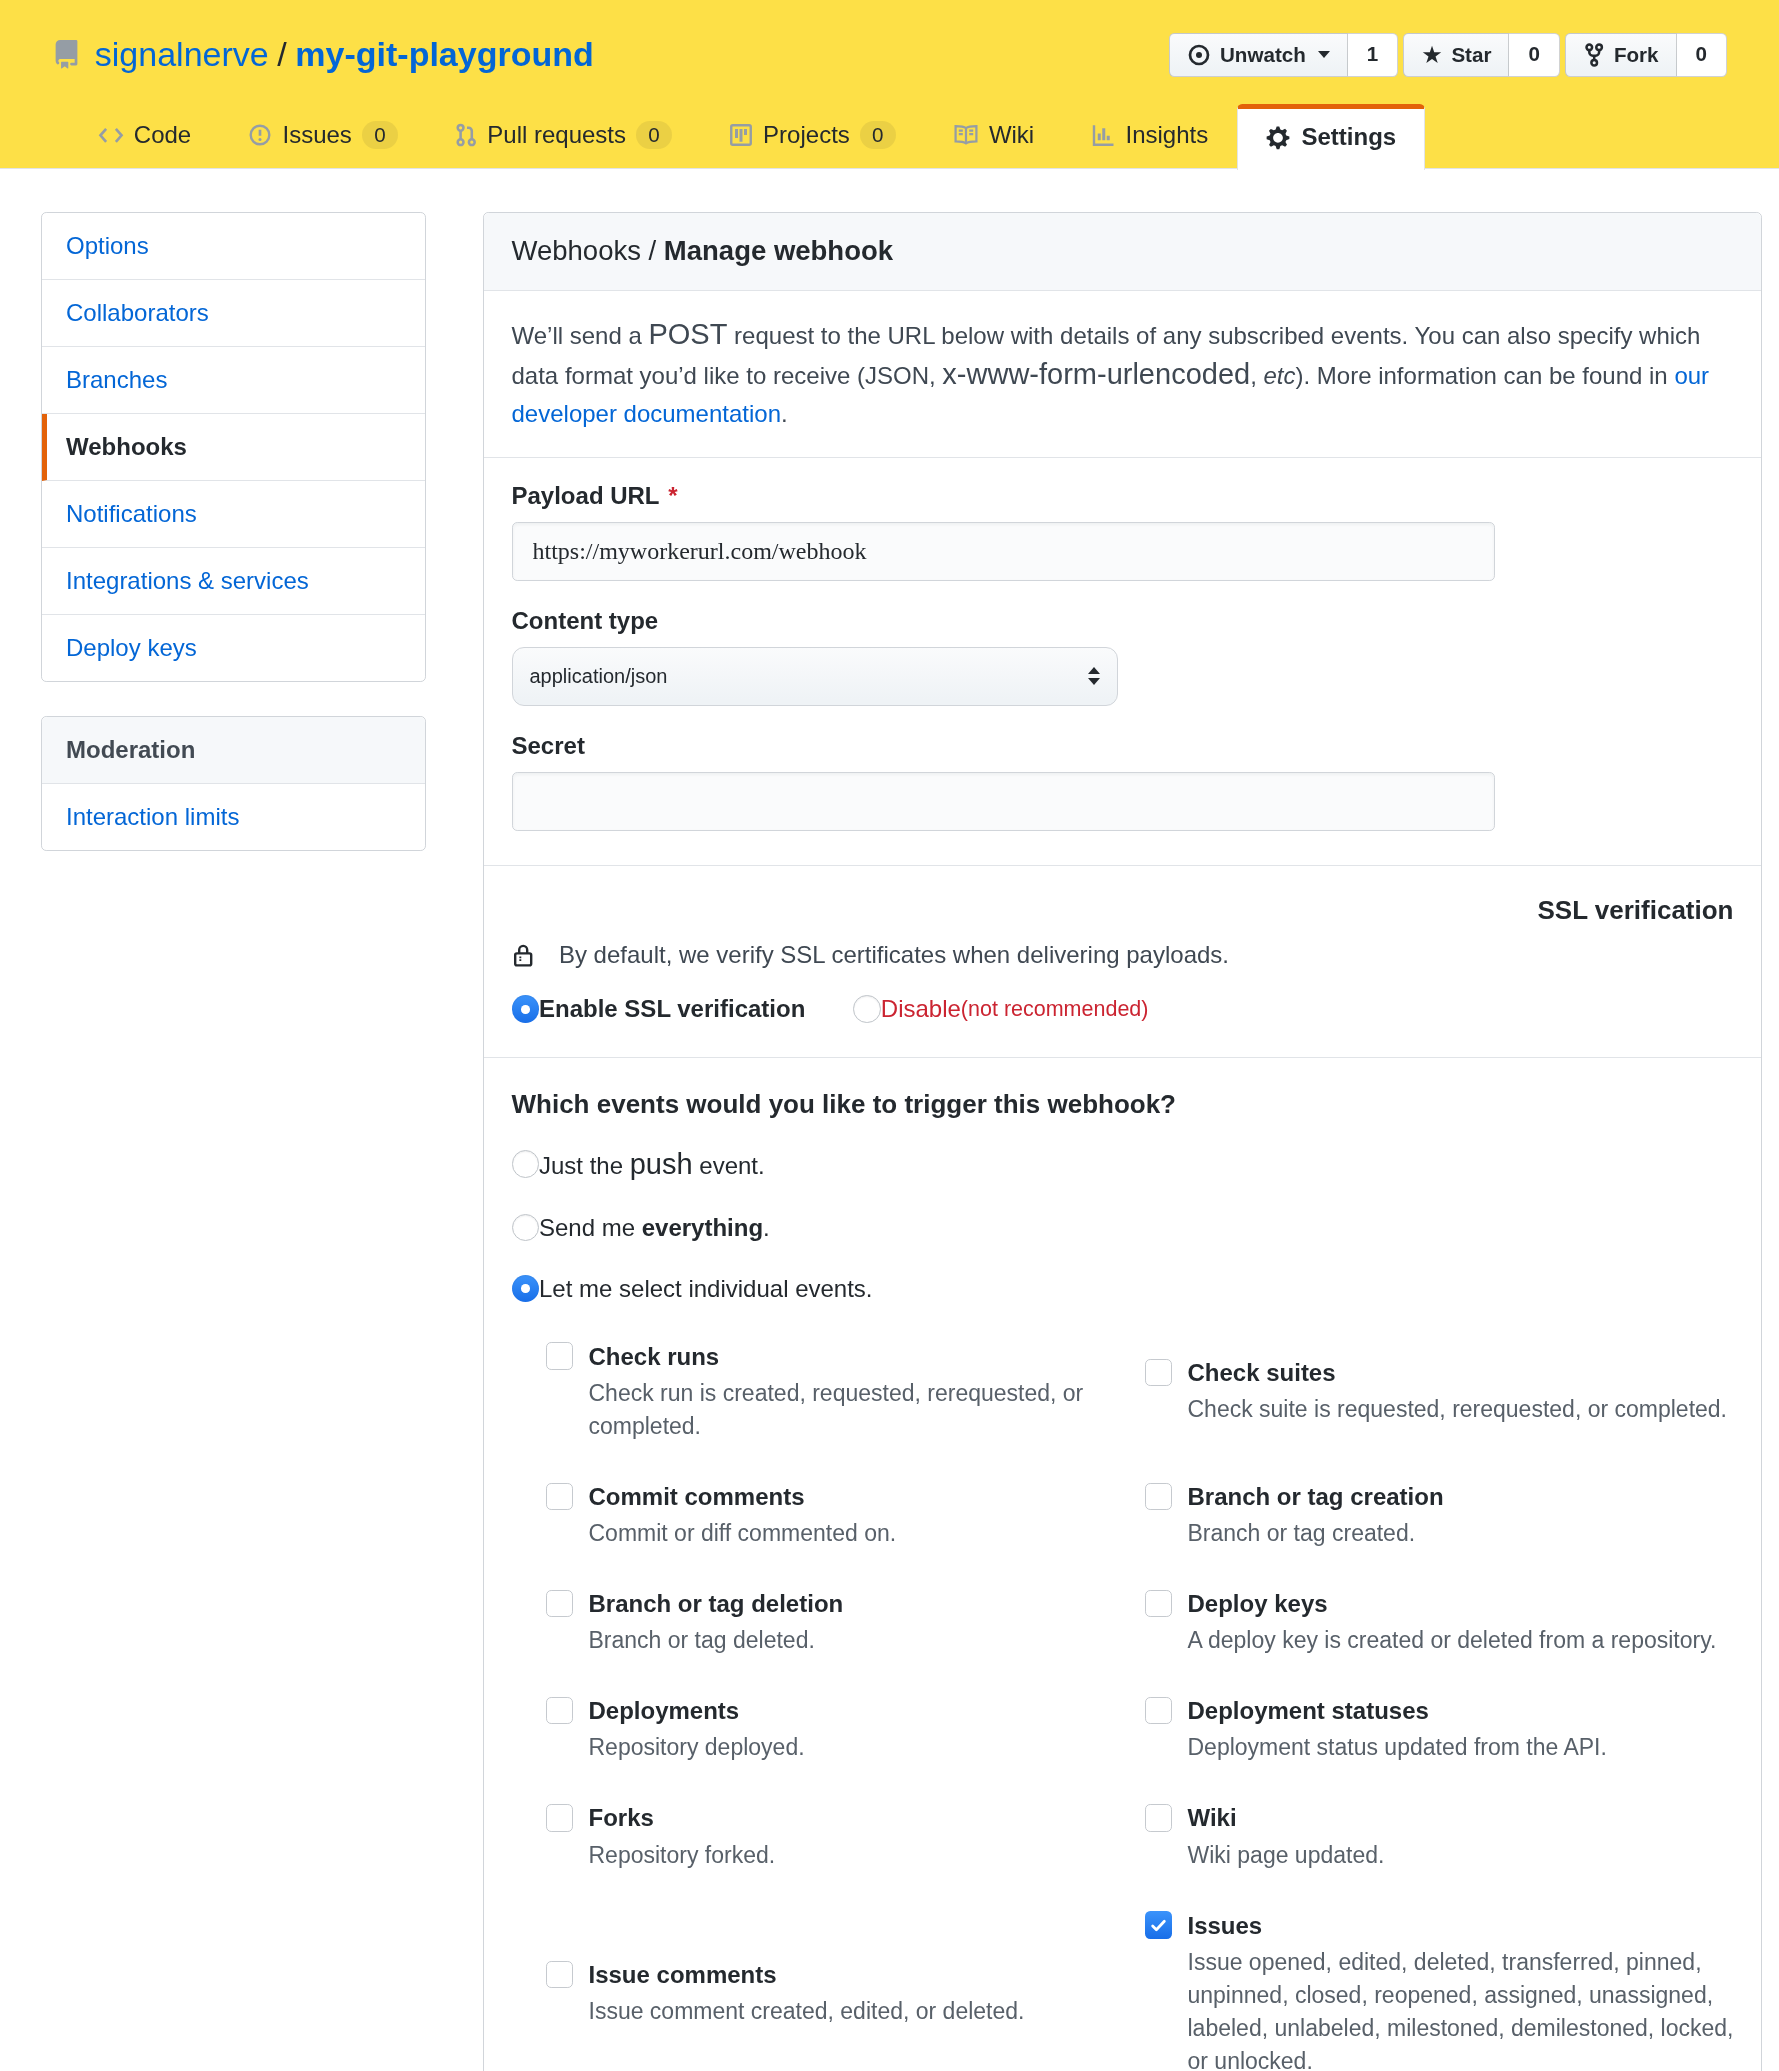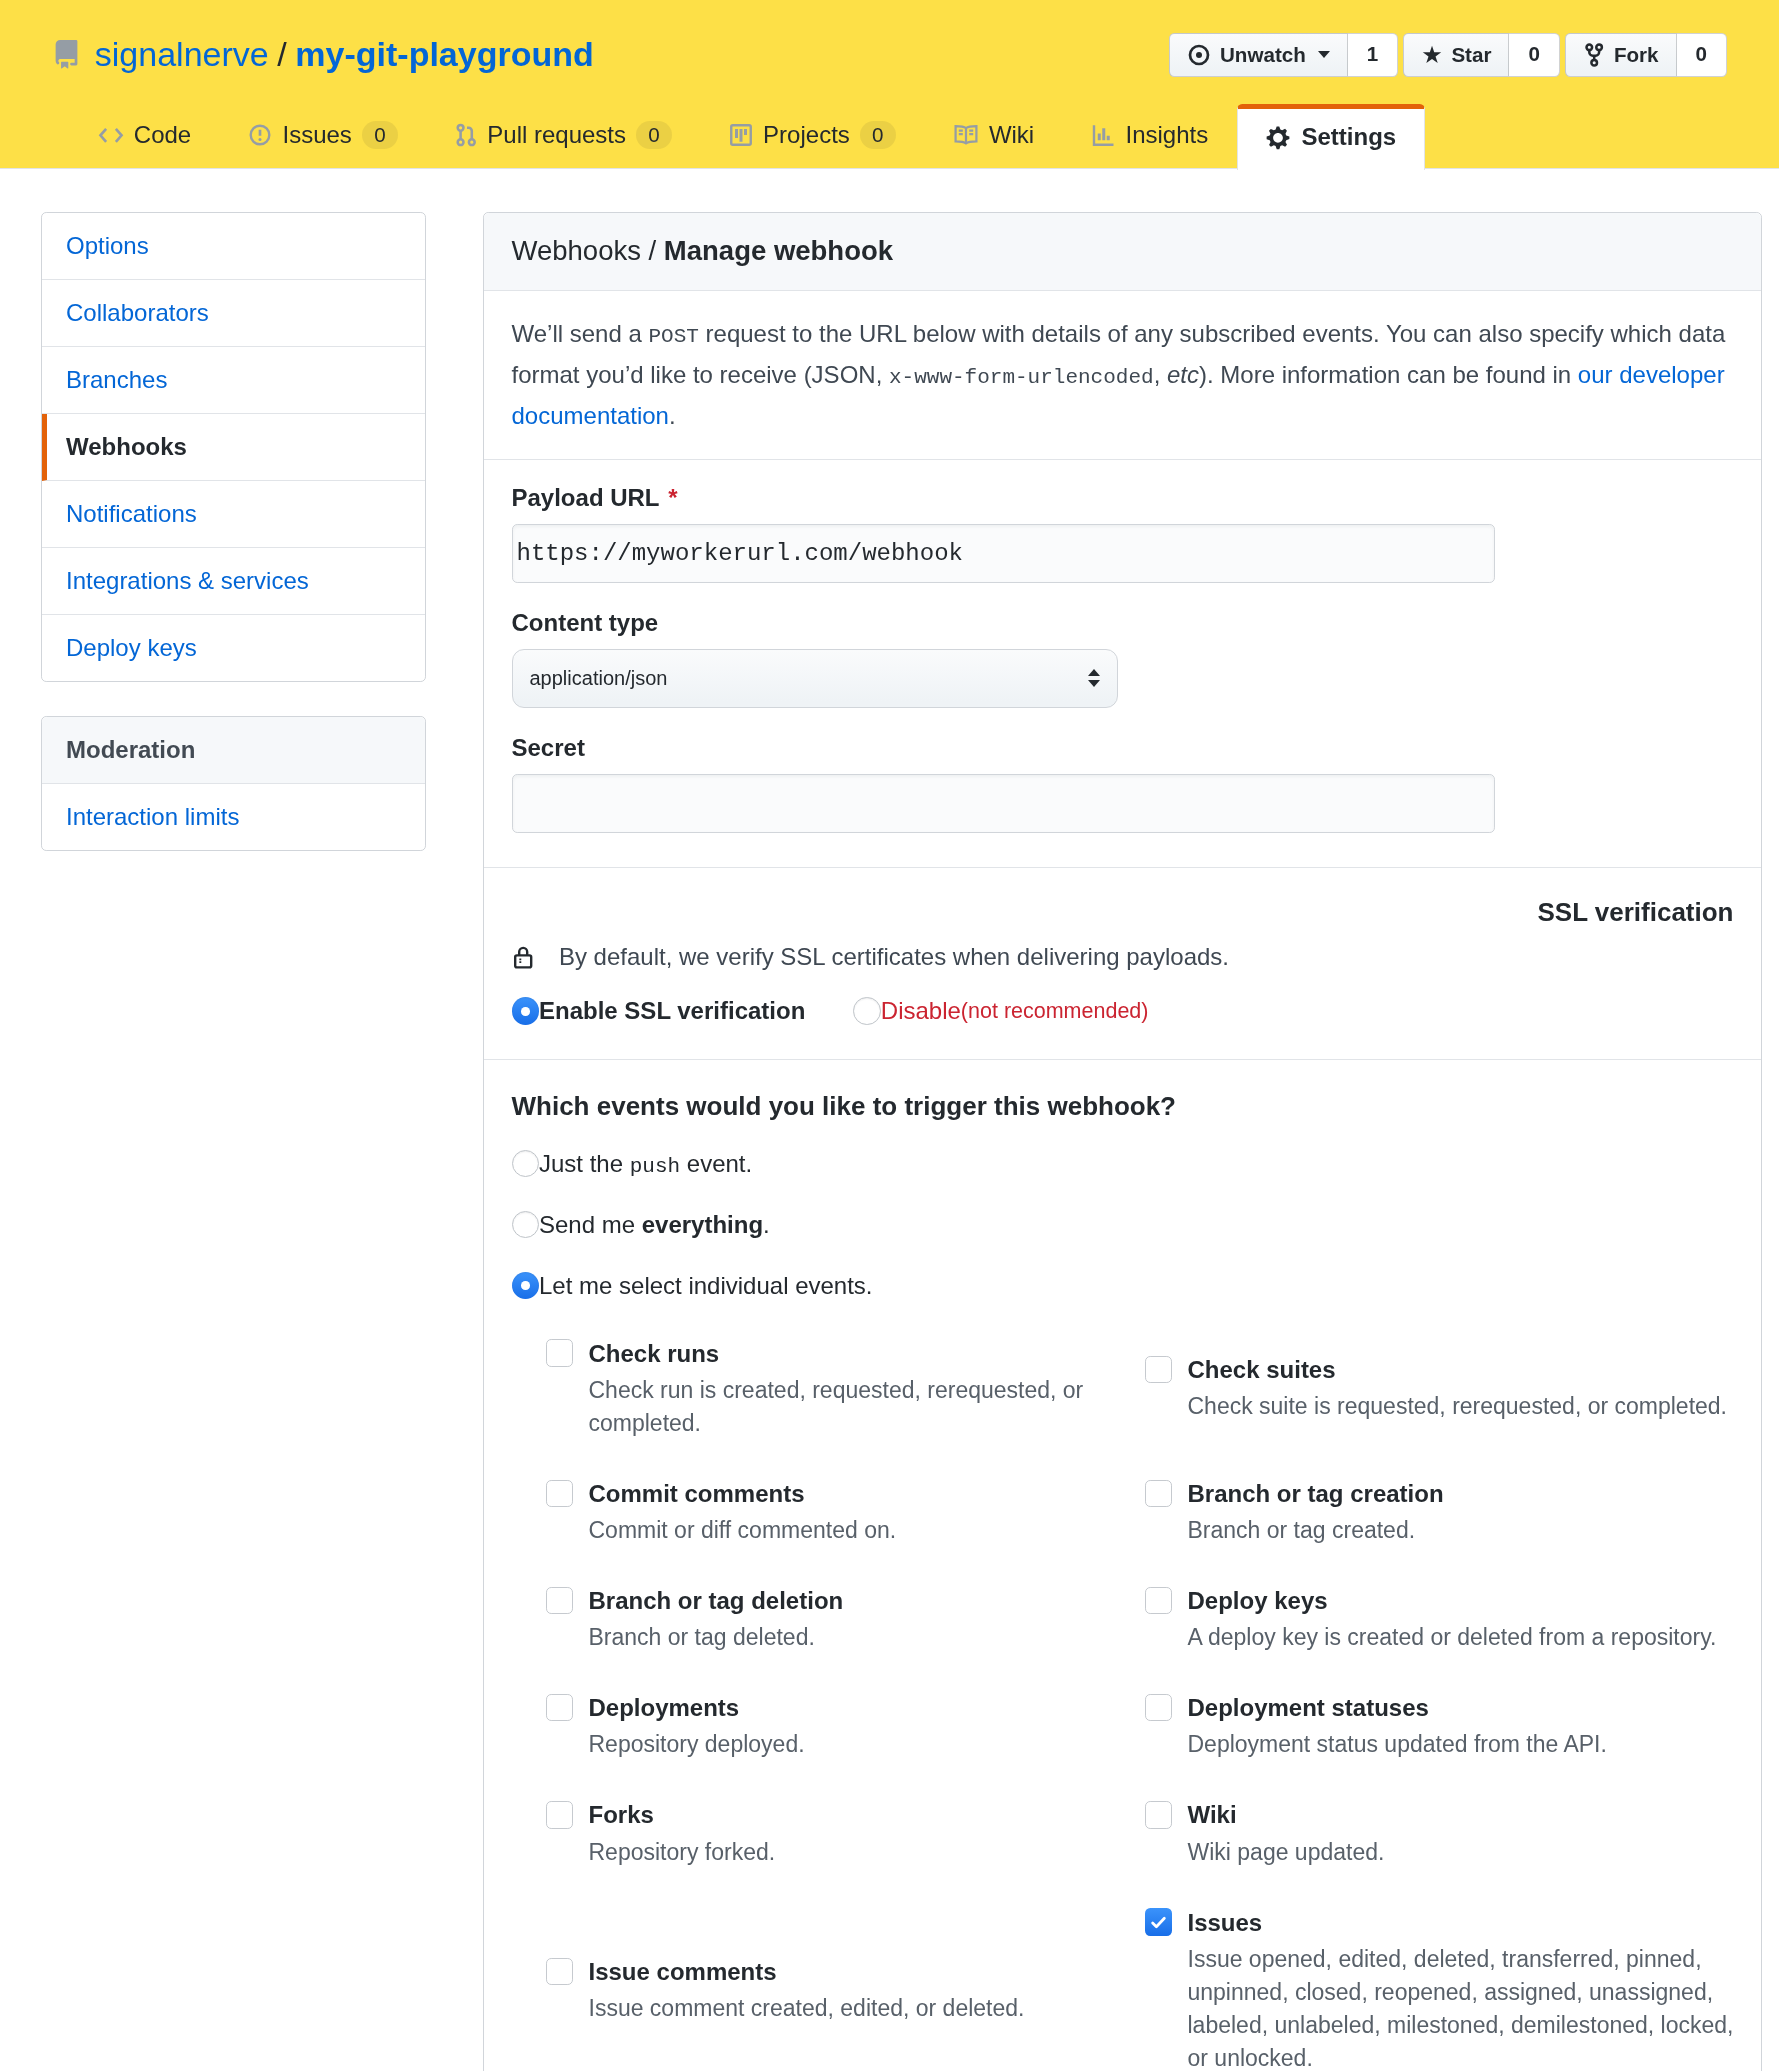--- a/index.html
+++ b/index.html
@@ -51,30 +51,30 @@
   .box { border:1.7px solid #d1d5da; border-radius:5.2px; background:#fff; }
   .box-header { background:#f6f8fa; border-bottom:1.7px solid #e1e4e8; border-radius:5.2px 5.2px 0 0;
     padding:22.4px 27.5px; font-size:27.5px; color:#24292e; }
   .box-header .crumb-link { cursor:pointer; }
   .box-header .current { font-weight:600; }
 
   .section { padding:24px 27.5px; }
   .divider { border-top:1.7px solid #e1e4e8; }
 
   .intro { font-size:24px; line-height:38px; color:#3f4852; }
-  .intro code, .mono { font-family:Liberation Mono, monospace; font-size:21px; }
+  .intro code, .mono { font-family:Liberation Sans, sans-serif; font-size:29px; }
   .intro a { color:#0366d6; text-decoration:none; cursor:pointer; }
   .intro em { font-style:italic; }
 
   .field { margin-bottom:26px; }
   .field-label { font-size:24px; font-weight:600; margin-bottom:12px; display:flex; gap:8.6px; }
   .req { color:#cb2431; font-weight:600; }
-  .text-input { width:983px; height:59px; font-size:24px; color:#24292e; padding:0 4px;
+  .text-input { width:983px; height:59px; font-size:24px; color:#24292e; padding:0 20px;
     background:#fafbfc; border:1.7px solid #d1d5da; border-radius:5.2px; outline:none;
-    font-family:Liberation Mono, monospace; box-shadow:inset 0 1.7px 3.4px rgba(27,31,35,.05); }
+    font-family:Liberation Serif, serif; box-shadow:inset 0 1.7px 3.4px rgba(27,31,35,.05); }
   .select { width:606px; height:59px; font-size:20px; display:flex; align-items:center;
     justify-content:space-between; padding:0 17px; background:linear-gradient(-180deg,#fafbfc,#eff3f6 90%);
     border:1.7px solid #d1d5da; border-radius:12px; cursor:pointer; }
   .updown { display:flex; flex-direction:column; gap:4.3px; }
   .updown i { width:0; height:0; border-left:6.9px solid transparent; border-right:6.9px solid transparent; }
   .updown .up { border-bottom:7.7px solid #24292e; }
   .updown .down { border-top:7.7px solid #24292e; }
 
   .sub-heading { font-size:26px; font-weight:600; margin-bottom:15.5px; }
   .ssl-note { display:flex; align-items:center; gap:25px; font-size:24px; color:#3f4852; margin-bottom:26px; }

